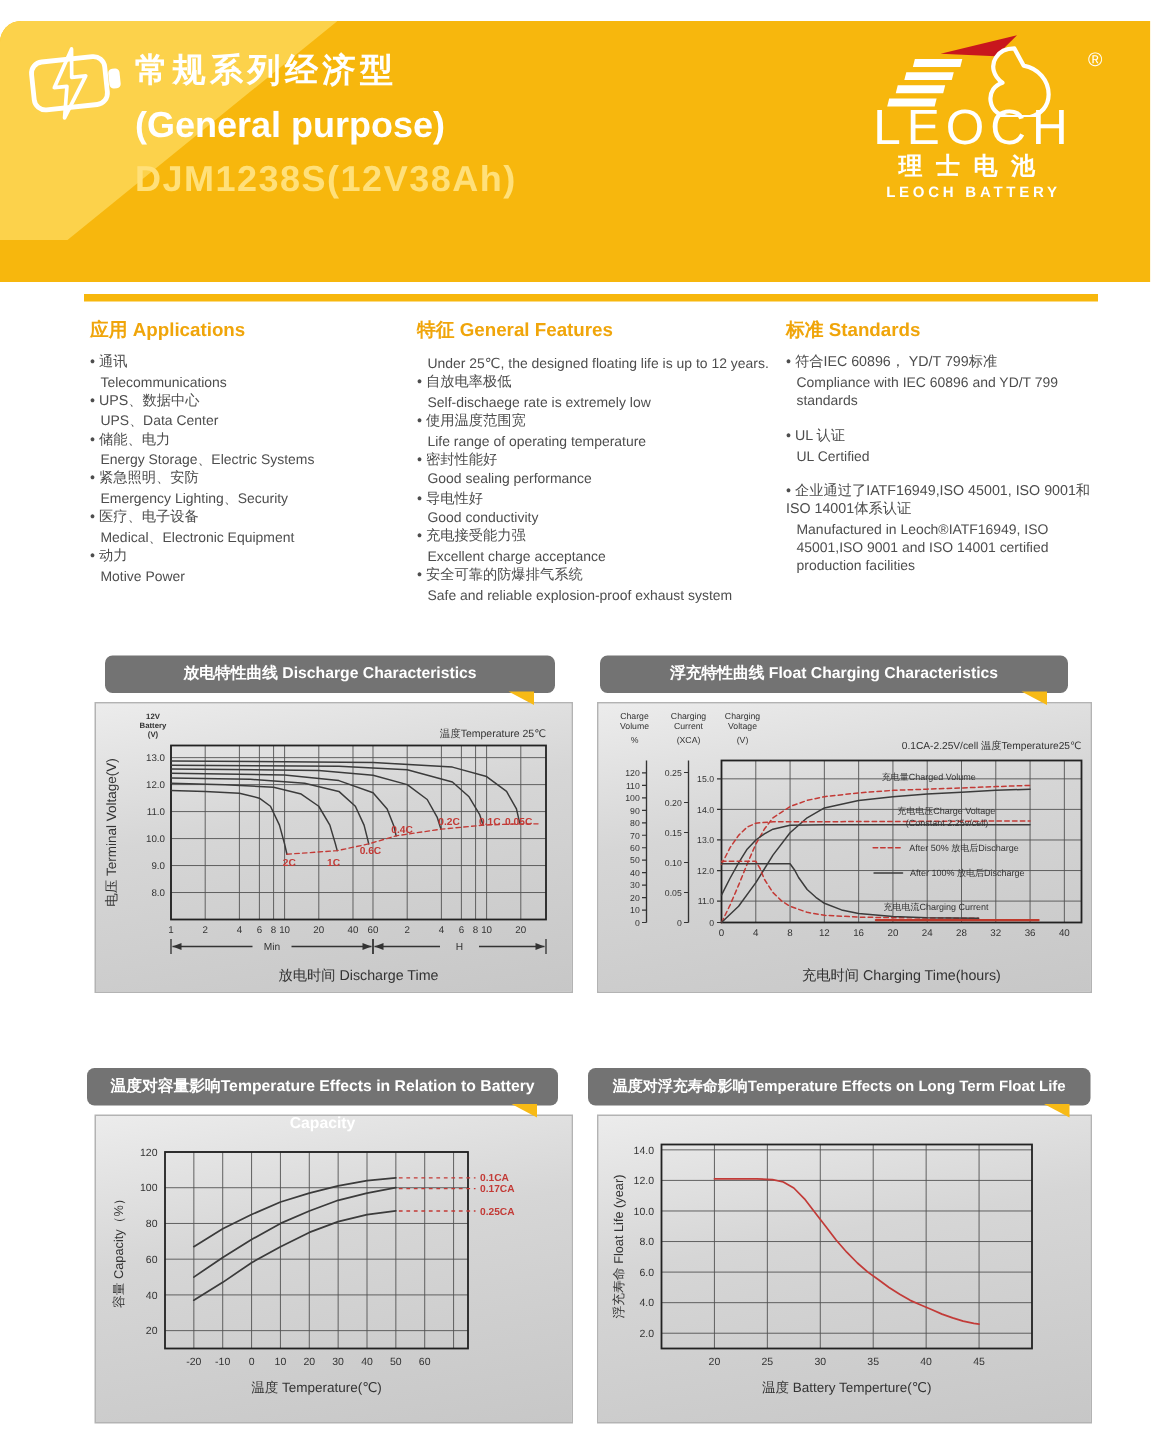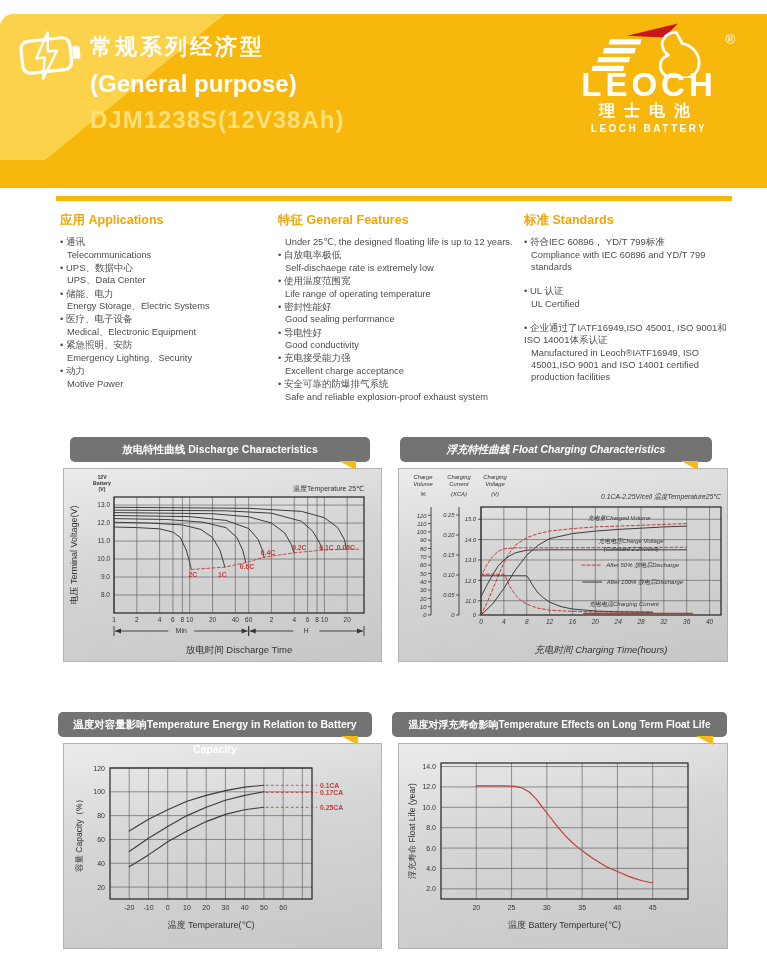--- a/index.html
+++ b/index.html
@@ -10,21 +10,21 @@
   .header-tri{position:absolute;left:0;top:0;width:225px;height:146px;background:#FCD24B;
               clip-path:polygon(0 0,100% 0,20% 100%,0 100%);border-radius:14px 0 0 0;}
   .batt{position:absolute;left:18px;top:16px;width:66px;height:50px;transform:rotate(-6deg);}
   .titles{position:absolute;left:90px;top:18px;}
   .t-zh{font-size:22px;font-weight:bold;color:#fff;letter-spacing:3px;}
   .t-en{font-size:24px;font-weight:bold;color:#fff;margin-top:8px;}
   .t-model{font-size:24px;font-weight:bold;color:#FFE07A;margin-top:8px;letter-spacing:1px;}
   .brand{position:absolute;right:30px;top:6px;width:176px;text-align:center;color:#fff;}
   .brand .reg{position:absolute;right:2px;top:12px;font-size:13px;color:#fff;}
   .horse{display:block;margin:0 auto;}
-  .wordmark{font-size:33px;font-weight:bold;letter-spacing:4px;line-height:26px;margin-top:-6px;}
+  .wordmark{font-size:33px;font-weight:normal;letter-spacing:4px;line-height:26px;margin-top:-6px;}
   .brand-zh{font-size:16px;font-weight:bold;letter-spacing:9px;margin-top:3px;}
   .brand-en{font-size:10px;font-weight:bold;letter-spacing:2.5px;margin-top:1px;}
 
   .rule{position:absolute;left:56px;top:196px;width:676px;height:5px;background:#F7B70D;}
 
   
   .info{position:absolute;left:60px;top:212px;width:674px;display:grid;grid-template-columns:212px 240px 210px;column-gap:6px;}
   .info h3{margin:0 0 7px 0;font-size:12.5px;color:#F0A50A;}
   .info ul{list-style:none;margin:0;padding:0;}
   .info li{margin:0 0 1px 0;}
@@ -35,21 +35,21 @@
   
   .cb{position:absolute;}
   .banner{position:relative;height:25px;line-height:25px;text-align:center;background:#737373;color:#fff;
           font-weight:bold;font-size:10.5px;border-radius:5px;}
   .banner::after{content:"";position:absolute;right:14px;bottom:-8px;width:0;height:0;
                  border-top:9px solid #F7BA16;border-left:17px solid transparent;}
   .panel{margin-top:6px;background:linear-gradient(170deg,#ececec 0%,#d6d6d6 40%,#c7c7c7 100%);
          border:1px solid #b3b3b3;}
   .panel svg{display:block;width:100%;height:100%;}
   .cb1{left:63px;top:437px;}  .cb1 .banner{width:300px;margin-left:7px;}  .cb1 .panel{width:317px;height:192px;}
-  .cb2{left:398px;top:437px;font-style:italic;} .cb2 .banner{width:312px;margin-left:2px;} .cb2 .panel{width:328px;height:192px;}
+  .cb2{left:398px;top:437px;} .cb2 .banner{width:312px;margin-left:2px;} .cb2 .panel{width:328px;height:192px;}
   .cb3{left:63px;top:712px;}  .cb3 .banner{width:314px;margin-left:-5px;}.cb3 .panel{width:317px;height:204px;}
   .cb4{left:398px;top:712px;} .cb4 .banner{width:335px;margin-left:-6px;font-size:10px;}
   .cb4 .panel{width:328px;height:204px;}
 </style>
 </head>
 <body>
 
 <div class="page">
 
   <div class="header">
@@ -94,26 +94,26 @@
           </li>
           <li>
             <div class="zh">• UPS、数据中心</div>
             <div class="en">UPS、Data Center</div>
           </li>
           <li>
             <div class="zh">• 储能、电力</div>
             <div class="en">Energy Storage、Electric Systems</div>
           </li>
           <li>
+            <div class="zh">• 紧急照明、安防</div>
+            <div class="en">Emergency Lighting、Security</div>
+          </li>
+          <li>
             <div class="zh">• 医疗、电子设备</div>
             <div class="en">Medical、Electronic Equipment</div>
-          </li>
-          <li>
-            <div class="zh">• 紧急照明、安防</div>
-            <div class="en">Emergency Lighting、Security</div>
           </li>
           <li>
             <div class="zh">• 动力</div>
             <div class="en">Motive Power</div>
           </li>
         </ul>
     </div>
     <div>
       <h3><span>特征</span> <span>General Features</span></h3>
       <ul id="list-features">
@@ -359,21 +359,21 @@
           <polyline points="183.7,113.0 202.7,113.0" fill="none" stroke="#3b3b3b" stroke-width="1" stroke-linejoin="round" stroke-linecap="round"></polyline>
           <text x="207.71428571428572" y="115.02641509433963" font-size="6" fill="#333" text-anchor="start" font-weight="normal" font-family="&quot;Liberation Sans&quot;,&quot;DejaVu Sans&quot;,sans-serif">After 100% 放电后Discharge</text>
           <text x="190" y="137.44150943396227" font-size="6" fill="#333" text-anchor="start" font-weight="normal" font-family="&quot;Liberation Sans&quot;,&quot;DejaVu Sans&quot;,sans-serif">充电电流Charging Current</text>
           <text x="322" y="30" font-size="6.8" fill="#333" text-anchor="end" font-weight="normal" font-family="&quot;Liberation Sans&quot;,&quot;DejaVu Sans&quot;,sans-serif">0.1CA-2.25V/cell  温度Temperature25℃</text>
           <text x="202" y="184" font-size="9.5" fill="#333" text-anchor="middle" font-weight="normal" font-family="&quot;Liberation Sans&quot;,&quot;DejaVu Sans&quot;,sans-serif">充电时间 Charging Time(hours)</text>
         </svg>
     </div>
   </div>
 
   <div class="cb cb3">
-    <div class="banner">温度对容量影响Temperature Energy in Relation to Battery Capacity</div>
+    <div class="banner">温度对容量影响Temperature Effects in Relation to Battery Capacity</div>
     <div class="panel">
       <svg id="c3" viewBox="0 0 317 204">
           <line x1="65.23809523809524" y1="24" x2="65.23809523809524" y2="155" stroke="#525252" stroke-width="0.6"></line>
           <text x="65.23809523809524" y="166" font-size="7" fill="#333" text-anchor="middle" font-weight="normal" font-family="&quot;Liberation Sans&quot;,&quot;DejaVu Sans&quot;,sans-serif">-20</text>
           <line x1="84.47619047619048" y1="24" x2="84.47619047619048" y2="155" stroke="#525252" stroke-width="0.6"></line>
           <text x="84.47619047619048" y="166" font-size="7" fill="#333" text-anchor="middle" font-weight="normal" font-family="&quot;Liberation Sans&quot;,&quot;DejaVu Sans&quot;,sans-serif">-10</text>
           <line x1="103.71428571428571" y1="24" x2="103.71428571428571" y2="155" stroke="#525252" stroke-width="0.6"></line>
           <text x="103.71428571428571" y="166" font-size="7" fill="#333" text-anchor="middle" font-weight="normal" font-family="&quot;Liberation Sans&quot;,&quot;DejaVu Sans&quot;,sans-serif">0</text>
           <line x1="122.95238095238095" y1="24" x2="122.95238095238095" y2="155" stroke="#525252" stroke-width="0.6"></line>
           <text x="122.95238095238095" y="166" font-size="7" fill="#333" text-anchor="middle" font-weight="normal" font-family="&quot;Liberation Sans&quot;,&quot;DejaVu Sans&quot;,sans-serif">10</text>

